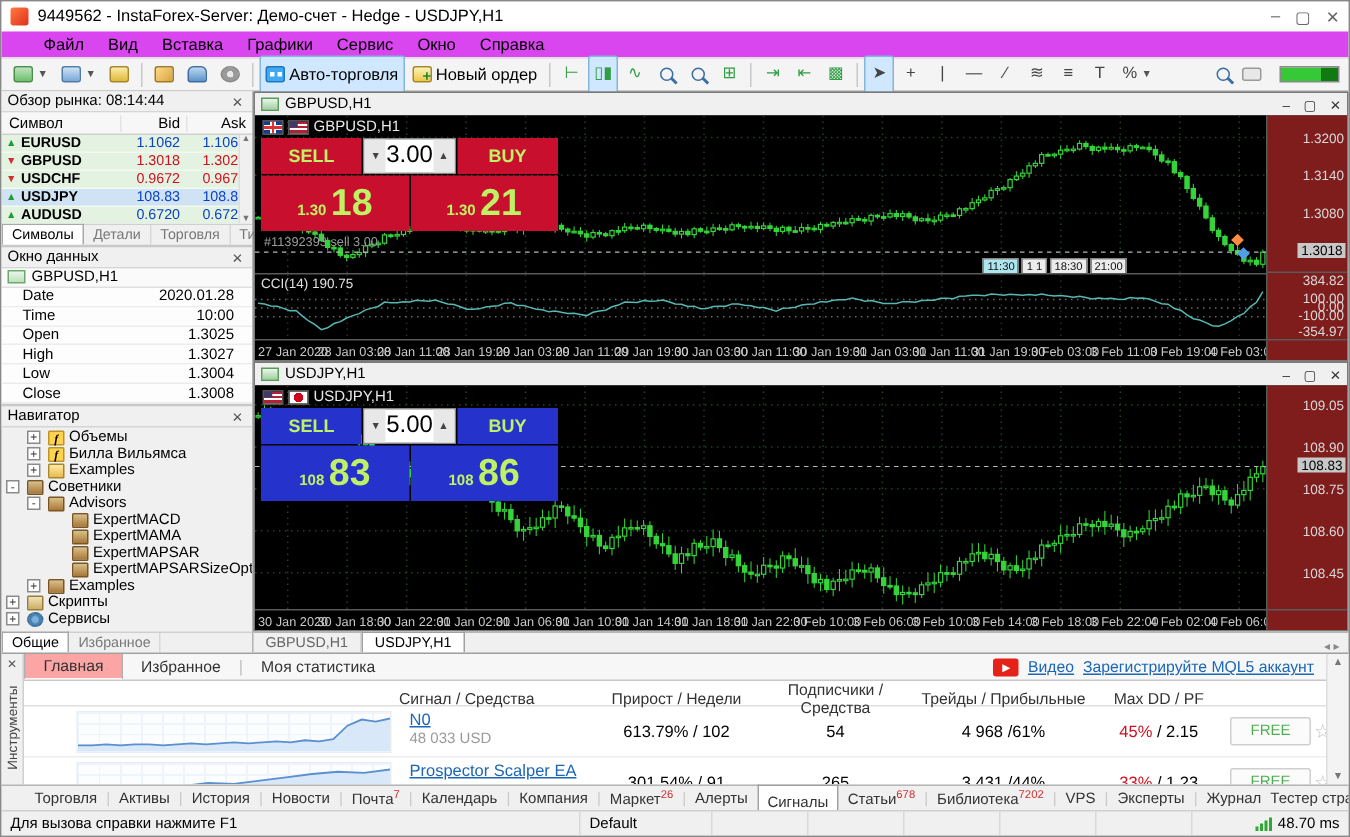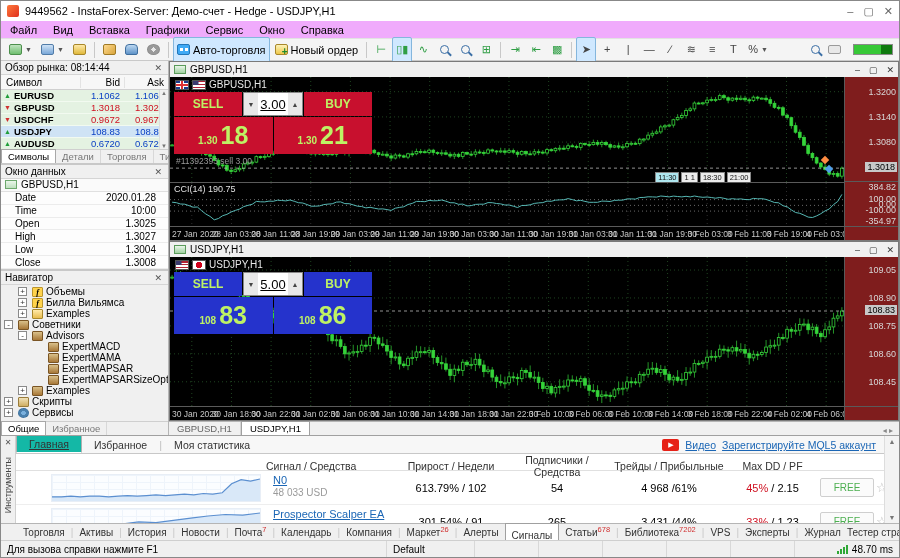--- a/index.html
+++ b/index.html
@@ -6,21 +6,21 @@
   body { font-family:"Liberation Sans", sans-serif; background:#444; }
   .app { width:900px; height:558px; background:#f0f0f0; display:flex; flex-direction:column;
          overflow:hidden; border:1px solid #888; font-size:11px; color:#000; }
 
   
   .titlebar { height:20px; background:#fff; display:flex; align-items:center; padding:0 6px; flex:0 0 auto; }
   .app-icon { width:12px; height:12px; border-radius:2px; margin-right:6px;
               background:linear-gradient(135deg,#ff7a3c,#e0301e); }
   .title-text { font-size:11px; }
   .win-controls { margin-left:auto; display:flex; gap:10px; color:#666; font-size:11px; }
-  .menubar { height:18px; background:#f0abfc; display:flex; align-items:center; padding-left:1px; flex:0 0 auto; border-bottom:1px solid #e2e2e2;}
+  .menubar { height:18px; background:#d946ef; display:flex; align-items:center; padding-left:20px; flex:0 0 auto; border-bottom:1px solid #e2e2e2;}
   .menu-item { padding:2px 8px; }
   .toolbar { height:22px; background:#f4f4f4; display:flex; align-items:center; padding:0 4px; gap:1px; flex:0 0 auto; border-bottom:1px solid #c9c9c9; }
   .tb { height:18px; min-width:20px; padding:12px 3px; display:flex; align-items:center; justify-content:center;
         border:1px solid transparent; border-radius:2px; font-size:11px; gap:3px; }
   .tb.active { background:#cfe8ff; border-color:#84b6dd; }
   .tb-sep { width:1px; height:16px; background:#c8c8c8; margin:0 3px; }
   .gl { font-size:11px; line-height:1; }
   .gl.green { color:#2f9e44; } .gl.dark { color:#444; }
   .mini-ic { width:13px; height:11px; border-radius:2px; display:inline-block; }
   .ic-newchart { background:linear-gradient(180deg,#bfe3bf,#6fbf6f); border:1px solid #4c8f4c; }
@@ -118,21 +118,21 @@
   .flag.jp { background:radial-gradient(circle at 50% 50%, #d0021b 0 3px, #fff 3px); }
 
   
   .ocw { position:absolute; left:4px; top:15px; width:198px; z-index:6; font-family:"Liberation Sans",sans-serif; }
   .ocw .r1 { display:flex; height:24px; gap:1px; }
   .ocw .r2 { display:flex; height:37px; gap:1px; margin-top:1px; }
   .ocw .cell { color:#bef264; display:flex; align-items:center; justify-content:center; }
   .ocw .sell,.ocw .buy { width:68px; font-weight:bold; font-size:12px; }
   .ocw .volwrap { flex:1; background:#fff; display:flex; align-items:stretch; border:1px solid #888; }
   .ocw .spin { width:14px; background:#e8e8e8; color:#444; font-size:7px; display:flex; align-items:center; justify-content:center; }
-  .ocw .vol { flex:1; display:flex; align-items:center; justify-content:center; color:#000; font-size:13px;text-decoration:underline; }
+  .ocw .vol { flex:1; display:flex; align-items:center; justify-content:center; color:#000; font-size:16px; }
   .ocw .big { font-size:25px; font-weight:bold; line-height:1; }
   .ocw .small { font-size:10px; font-weight:bold; margin-right:3px; margin-top:10px; }
   .ocw .half { flex:1; }
   .pos-label { position:absolute; font-size:8.5px; color:#9a9a9a; z-index:4; white-space:nowrap; }
   .ind-label { position:absolute; left:4px; top:1px; font-size:9px; color:#e0e0e0; z-index:4; }
   .tagrow { position:absolute; display:flex; gap:2px; z-index:5; }
   .tagrow span { font-size:7.5px; padding:0 2px; border:1px solid #888; color:#111; line-height:9px; }
   .dmark { position:absolute; width:6px; height:6px; transform:rotate(45deg); z-index:5; }
 
   .chart-tabs { height:14px; background:#f0f0f0; border-top:1px solid #b5b5b5; display:flex; align-items:flex-end; font-size:9.5px; color:#666; flex:0 0 auto; }
@@ -141,21 +141,21 @@
   .chart-tabs .nav-arrows { margin-left:auto; padding-right:6px; color:#888; font-size:8px; }
 
   
   .toolbox { height:88px; flex:0 0 auto; display:flex; border-top:1px solid #a0a0a0; background:#fff; }
   .tool-strip { width:15px; flex:0 0 auto; background:#f0f0f0; border-right:1px solid #d0d0d0; display:flex; flex-direction:column; align-items:center; }
   .tool-strip .x { font-size:8px; color:#555; padding:2px 0; }
   .vlabel { writing-mode:vertical-rl; transform:rotate(180deg); font-size:9px; color:#444; margin-top:8px; }
   .tool-main { flex:1; display:flex; flex-direction:column; min-width:0; overflow:hidden; }
   .sig-tabs { height:18px; display:flex; align-items:flex-end; border-bottom:1px solid #c8c8c8; background:#f7f7f7; flex:0 0 auto; }
   .sig-tab { padding:2px 12px; font-size:10.5px; color:#333; }
-  .sig-tab.on { background:#14b8a6; border:1px solid #b0b0b0; border-bottom-color:#fff;text-decoration:underline; }
+  .sig-tab.on { background:#fca5a5; border:1px solid #b0b0b0; border-bottom-color:#fff; }
   .sig-sep { color:#c0c0c0; padding:2px 0; }
   .sig-links { margin-left:auto; display:flex; align-items:center; gap:6px; padding:0 8px 2px 0; font-size:10.5px; }
   .yt { width:17px; height:12px; background:#e62117; border-radius:2px; color:#fff; font-size:7px; display:flex; align-items:center; justify-content:center; }
   .link { color:#1b66b5; text-decoration:underline; }
   .sig-grid { display:grid; grid-template-columns:385px 100px 112px 112px 95px 56px 1fr; align-items:center; }
   .sig-header { height:17px; border-bottom:1px solid #e0e0e0; color:#333; font-size:10.5px; flex:0 0 auto; }
   .sig-header .h1 { padding-left:250px; }
   .sig-header .hc { text-align:center; }
   .sig-rows { flex:1; overflow:hidden; }
   .sig-row { height:34px; border-bottom:1px solid #eee; font-size:11px; }

